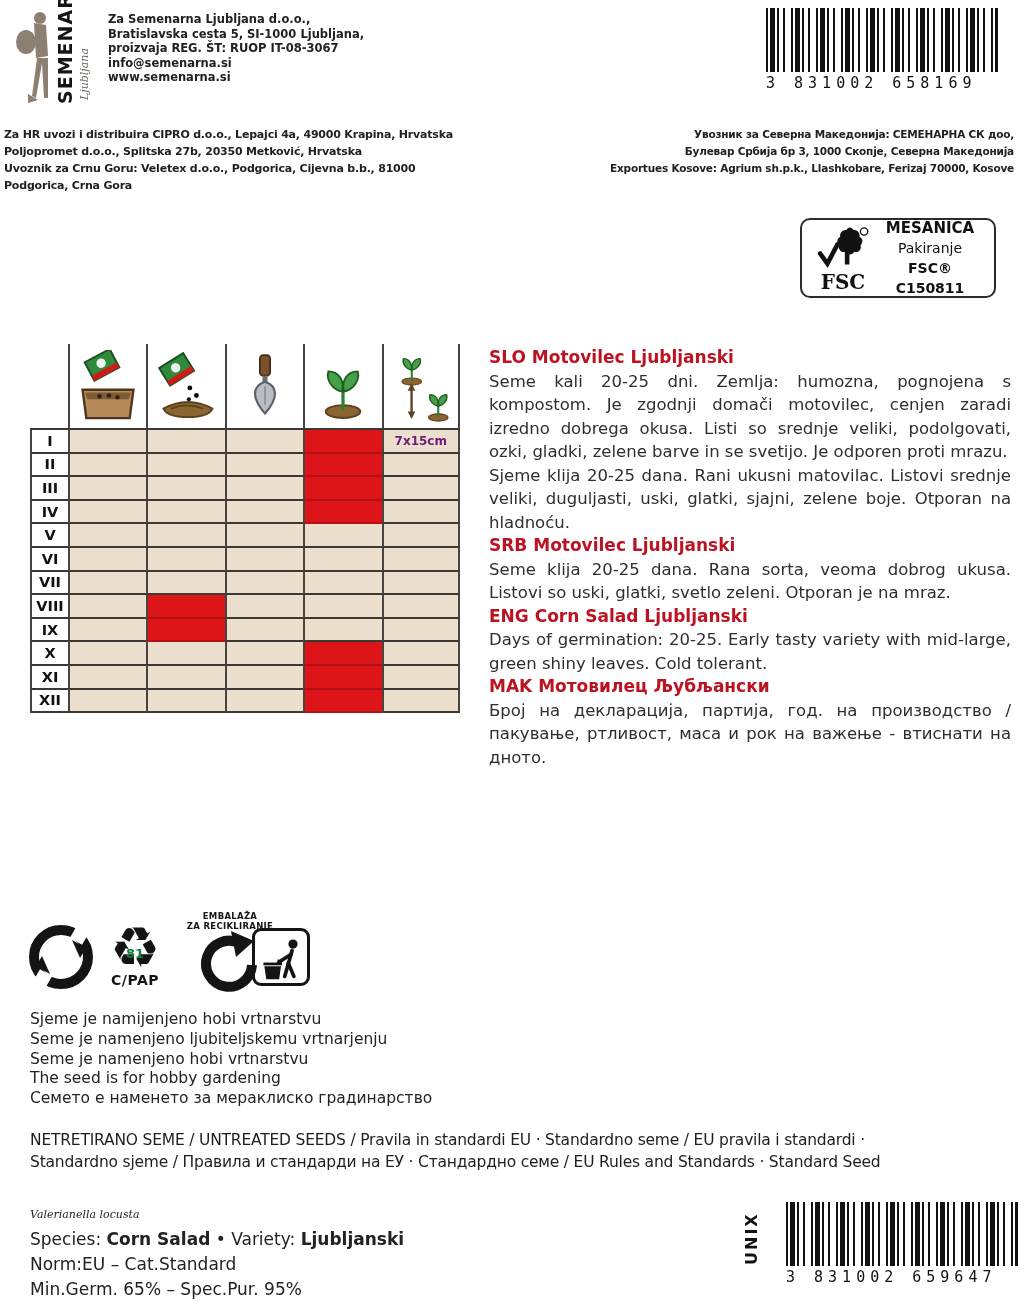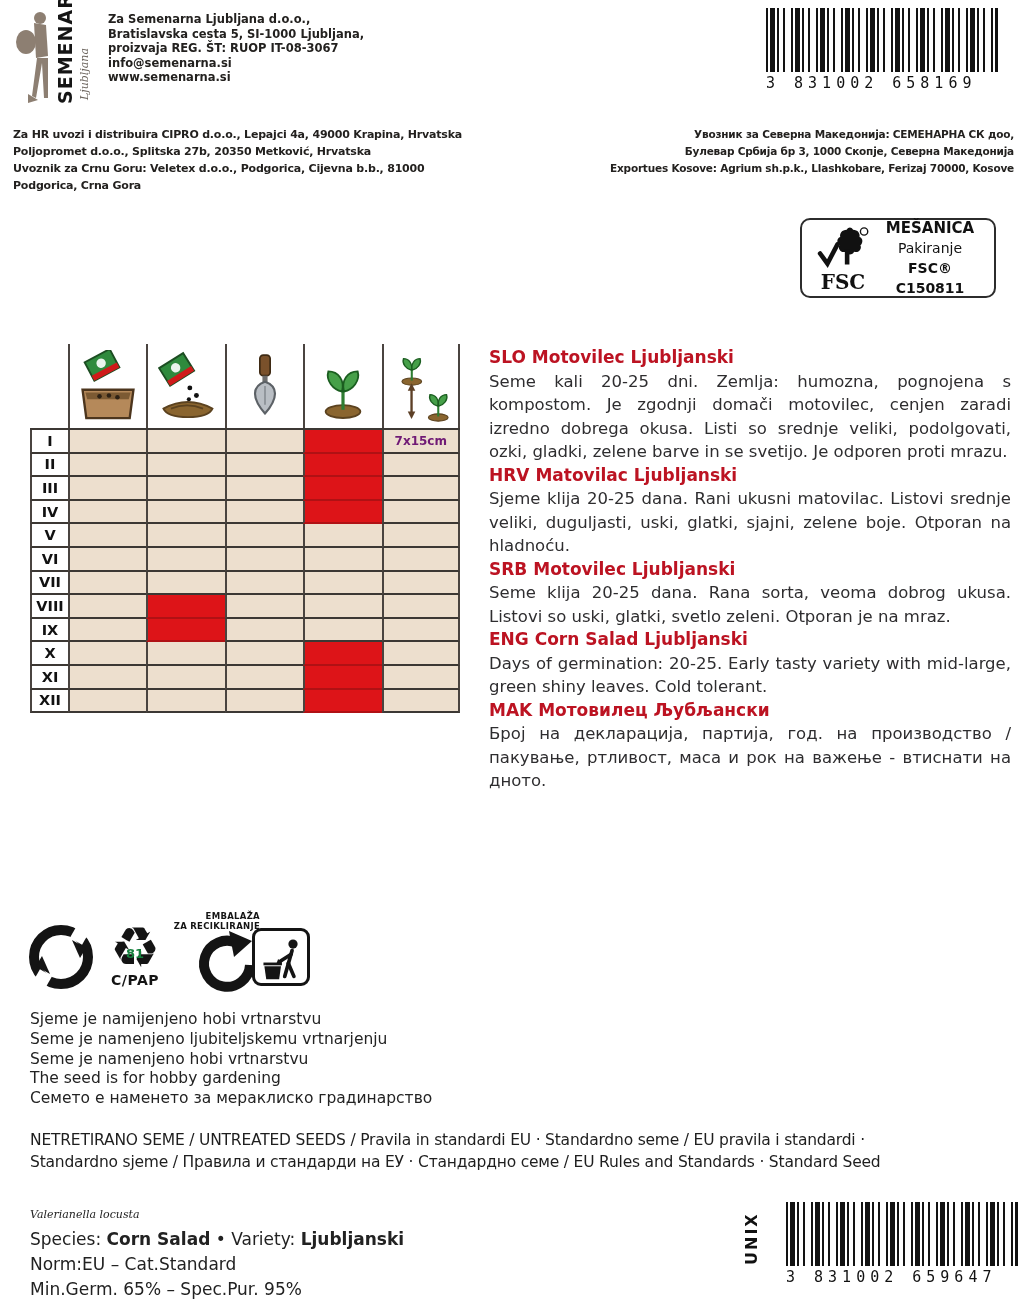--- a/index.html
+++ b/index.html
@@ -23,21 +23,21 @@
       #121212 11px,#121212 13px,#fff 13px,#fff 17px,
       #121212 17px,#121212 19px,#fff 19px,#fff 25px);}
   .bc-digits{font-family:"DejaVu Sans Mono","Liberation Mono",monospace;font-size:15px;
       letter-spacing:5px;margin-top:2px;color:#111;white-space:nowrap;}
   .bc-top{left:766px;top:8px;}
   .bc-bottom{left:786px;top:1202px;}
   .unix{left:742px;top:1265px;transform:rotate(-90deg);transform-origin:0 0;
       font-weight:bold;font-size:16px;letter-spacing:2px;color:#111;}
 
   
-  .dist-left{left:13px;top:126px;width:470px;font-size:11px;font-weight:700;line-height:17px;color:#23211f;letter-spacing:-0.2px;}
+  .dist-left{left:4px;top:126px;width:470px;font-size:11px;font-weight:700;line-height:17px;color:#23211f;letter-spacing:-0.2px;}
   .dist-right{right:10px;top:126px;width:420px;font-size:10.5px;font-weight:700;line-height:17px;
       color:#23211f;text-align:right;letter-spacing:-0.2px;}
 
   
   .fsc{left:800px;top:218px;width:196px;height:80px;border:2.5px solid #2c2c2c;border-radius:10px;
       display:flex;align-items:center;box-sizing:border-box;padding:4px 8px 4px 10px;}
   .fsc-logo{width:62px;text-align:center;}
   .fsc-logo .fsc-word{font-family:"DejaVu Serif","Liberation Serif",serif;font-weight:bold;font-size:20px;color:#111;line-height:16px;}
   .fsc-text{flex:1;text-align:center;line-height:20px;color:#111;}
   .fsc-text .l1{font-weight:bold;font-size:15px;}
@@ -65,21 +65,21 @@
   .descriptions{left:489px;top:346px;width:522px;}
   .desc-h{font-weight:bold;font-size:17px;line-height:23.5px;color:#bc1322;}
   .desc-b{font-size:16.5px;line-height:23.5px;color:#2e2d2f;text-align:justify;}
 
   
   .greendot{left:28px;top:924px;}
   .mobius{left:101px;top:920px;width:68px;text-align:center;}
   .mobius .tri{font-size:56px;line-height:56px;color:#141414;}
   .mobius .num{position:absolute;left:0;right:0;top:26px;font-weight:bold;font-size:13px;color:#15803d;}
   .mobius .mat{font-weight:bold;font-size:14px;color:#141414;margin-top:-4px;letter-spacing:0.5px;}
-  .embalaza{left:160px;top:912px;width:100px;text-align:right;}
+  .embalaza{left:180px;top:912px;width:100px;text-align:center;}
   .embalaza .cap{font-weight:bold;font-size:8.5px;line-height:9.5px;color:#141414;letter-spacing:0.3px;}
   .tidyman{left:252px;top:928px;width:58px;height:58px;border:3px solid #141414;border-radius:9px;box-sizing:border-box;
       display:flex;align-items:center;justify-content:center;}
 
   
   .hobby{left:30px;top:1010px;width:600px;font-size:15.5px;line-height:19.8px;color:#232323;}
   .hobby div:last-child{margin-top:0;}
   .standards{left:30px;top:1129px;width:968px;font-size:15.5px;line-height:22px;color:#1e1e1e;letter-spacing:-0.2px;}
   .product{left:30px;top:1202px;width:560px;font-size:17px;line-height:25px;color:#222;}
   .latin{font-family:"DejaVu Serif","Liberation Serif",serif;font-style:italic;font-size:11px;}
@@ -306,21 +306,20 @@
           <div class="cal-cell"></div>
           <div class="cal-cell red"></div>
           <div class="cal-cell"></div>
         </div>
       </div>
   </div>
 
   <div class="abs descriptions">
       <div class="desc-h">SLO Motovilec Ljubljanski</div>
       <div class="desc-b">Seme kali 20-25 dni. Zemlja: humozna, pognojena s kompostom. Je zgodnji domači motovilec, cenjen zaradi izredno dobrega okusa. Listi so srednje veliki, podolgovati, ozki, gladki, zelene barve in se svetijo. Je odporen proti mrazu.</div>
-      <div class="desc-h">HRV Matovilac Ljubljanski</div>
       <div class="desc-b">Sjeme klija 20-25 dana. Rani ukusni matovilac. Listovi srednje veliki, duguljasti, uski, glatki, sjajni, zelene boje. Otporan na hladnoću.</div>
       <div class="desc-h">SRB Motovilec Ljubljanski</div>
       <div class="desc-b">Seme klija 20-25 dana. Rana sorta, veoma dobrog ukusa. Listovi so uski, glatki, svetlo zeleni. Otporan je na mraz.</div>
       <div class="desc-h">ENG Corn Salad Ljubljanski</div>
       <div class="desc-b">Days of germination: 20-25. Early tasty variety with mid-large, green shiny leaves. Cold tolerant.</div>
       <div class="desc-h">MAK Мотовилец Љубљански</div>
       <div class="desc-b">Број на декларација, партија, год. на производство / пакување, ртливост, маса и рок на важење - втиснати на дното.</div>
     </div>
 
   <svg class="abs greendot" width="66" height="66" viewBox="0 0 66 66">

